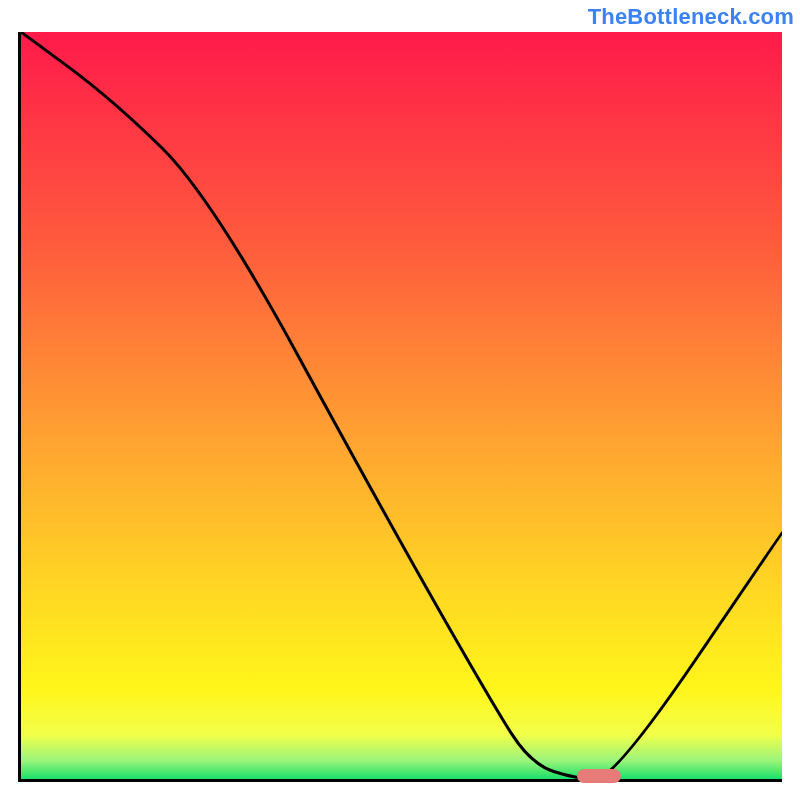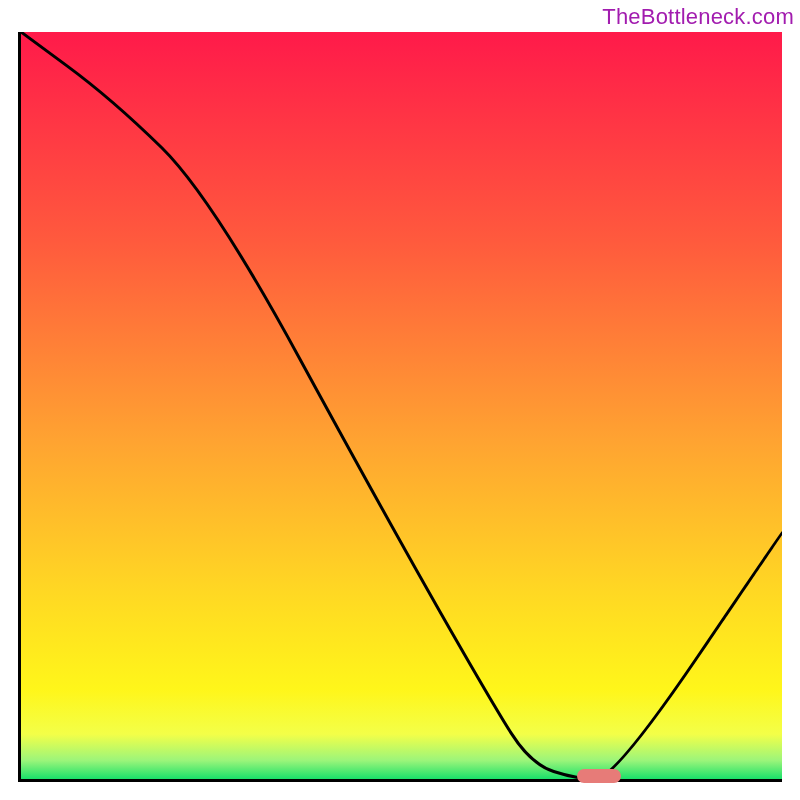--- a/index.html
+++ b/index.html
@@ -1,17 +1,17 @@
 <!DOCTYPE html>
 <html><head>
 <meta charset="utf-8">
 <style>
   html,body{margin:0;padding:0;width:800px;height:800px;background:#fff;font-family:Arial,Helvetica,sans-serif;}
   .frame{position:absolute;left:18px;top:32px;width:764px;height:750px;border-left:3px solid #000;border-bottom:3px solid #000;box-sizing:border-box;}
-  .watermark{position:absolute;right:6px;top:4px;font-size:22px;color:#a21caf;font-weight:400;letter-spacing:0.2px;}
+  .watermark{position:absolute;right:6px;top:4px;font-size:22px;color:#3b82f6;font-weight:700;letter-spacing:0.2px;}
   svg.plot{position:absolute;left:21px;top:32px;width:761px;height:747px;}
   .marker{position:absolute;width:44px;height:14px;border-radius:7px;background:#e77b78;}
 </style>
 </head>
 <body>
 
 <div class="watermark">TheBottleneck.com</div>
 
 <svg class="plot" viewBox="0 0 761 747" preserveAspectRatio="none">
   <defs>

